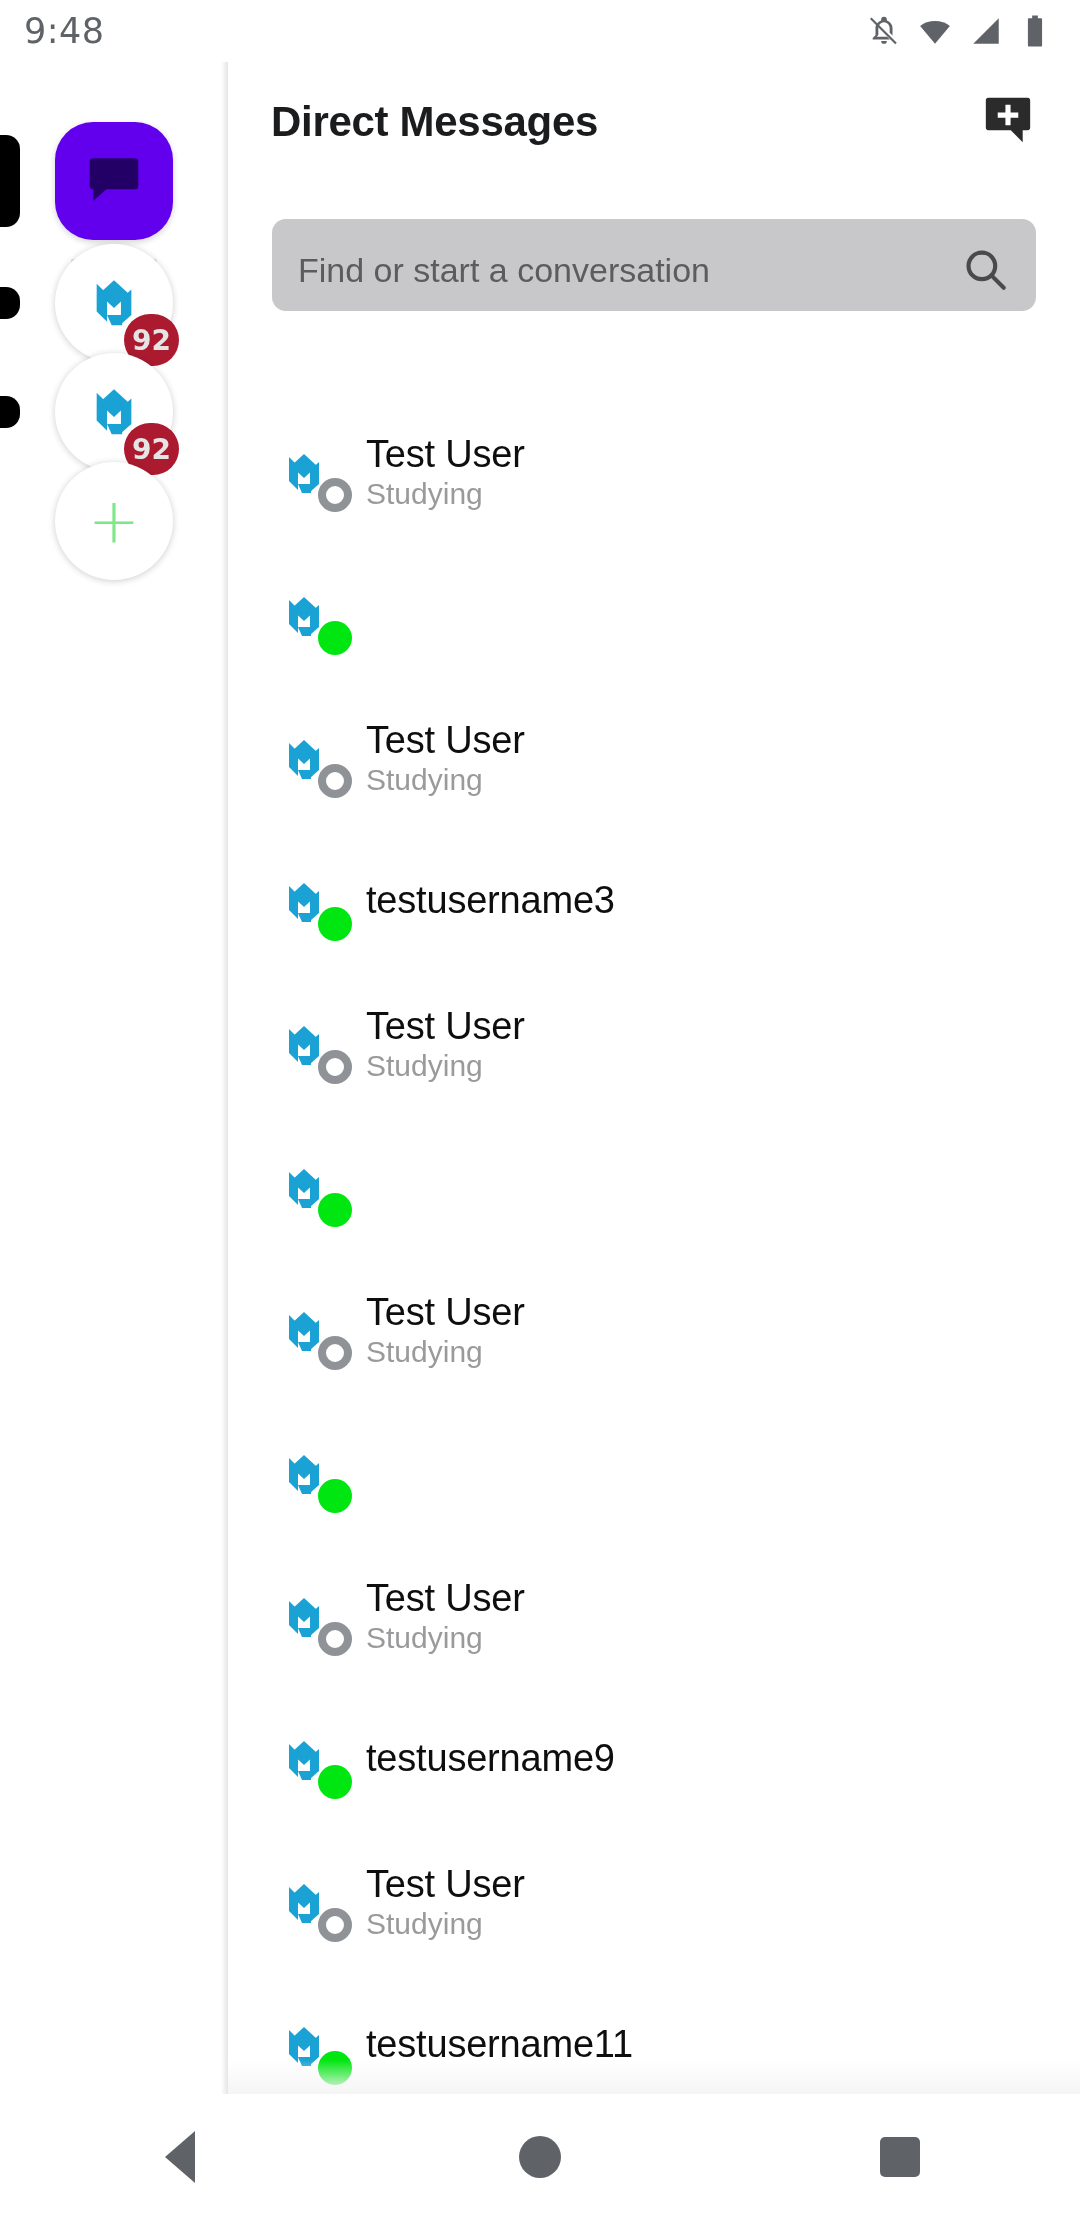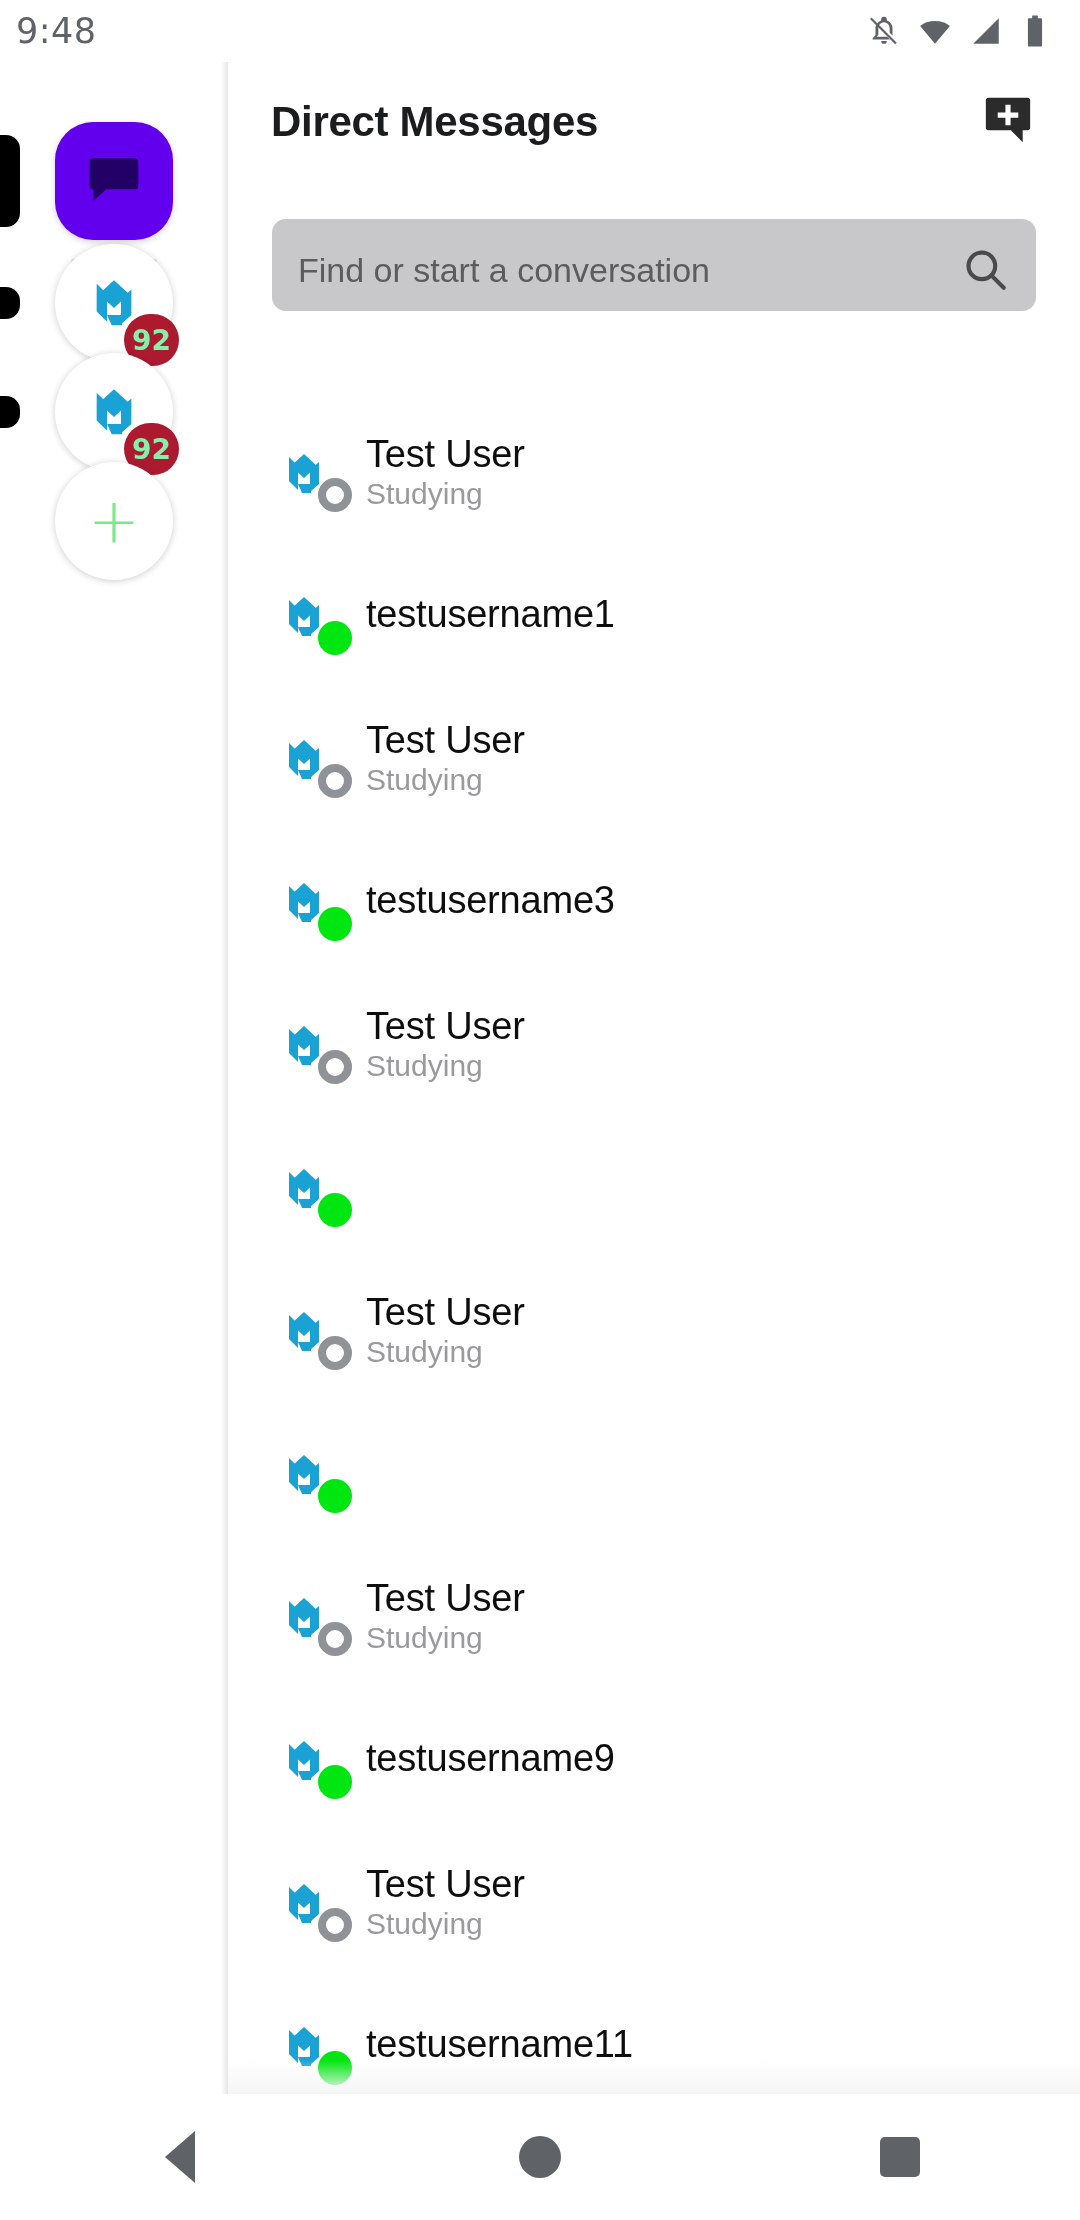--- a/index.html
+++ b/index.html
@@ -22,21 +22,21 @@
 
   
   .status-bar {
     position: absolute;
     top: 0; left: 0;
     width: 1080px;
     height: 62px;
     display: flex;
     align-items: center;
     justify-content: space-between;
-    padding: 0 30px 0 16px;
+    padding: 0 30px 0 24px;
     box-sizing: border-box;
     background: #ffffff;
   }
   .status-clock {
     font-size: 35px;
     color: #5f6368;
     letter-spacing: 0.5px;
     font-family: "DejaVu Sans", sans-serif;
   }
   .status-icons {
@@ -130,21 +130,21 @@
   .badge {
     position: absolute;
     right: -6px;
     bottom: -4px;
     min-width: 52px;
     height: 52px;
     padding: 0 8px;
     box-sizing: border-box;
     border-radius: 26px;
     background: #ac1a30;
-    color: #86efac;
+    color: #e5e5e5;
     font-size: 28px;
     font-weight: bold;
     display: flex;
     align-items: center;
     justify-content: center;
     font-family: "DejaVu Sans", sans-serif;
   }
 
   
   .main-panel {
@@ -411,23 +411,20 @@
             <div class="dm-status">Studying</div>
           </div>
         </div>
         <div class="dm-row">
           <div class="dm-avatar"><span><svg width="64" height="64" viewBox="0 0 64 64">
                 <path fill="#1aa2d4" d="M17 17 L17 41 L26 50 L26 26 Z"></path>
                 <path fill="#1aa2d4" d="M47 22 L47 44 L38 52 L38 30 Z"></path>
                 <path fill="#1aa2d4" d="M32 14 L45 26 L32 38 L19 26 Z"></path>
                 <path fill="#1aa2d4" d="M26 44 L39 44 L39 53 L30 53 Z"></path>
               </svg></span><div class="presence online"></div></div>
-          <div class="dm-text">
-            <div class="dm-name">testusername1</div>
-          </div>
         </div>
         <div class="dm-row">
           <div class="dm-avatar"><span><svg width="64" height="64" viewBox="0 0 64 64">
                 <path fill="#1aa2d4" d="M17 17 L17 41 L26 50 L26 26 Z"></path>
                 <path fill="#1aa2d4" d="M47 22 L47 44 L38 52 L38 30 Z"></path>
                 <path fill="#1aa2d4" d="M32 14 L45 26 L32 38 L19 26 Z"></path>
                 <path fill="#1aa2d4" d="M26 44 L39 44 L39 53 L30 53 Z"></path>
               </svg></span><div class="presence offline"></div></div>
           <div class="dm-text">
             <div class="dm-name">Test User</div>

